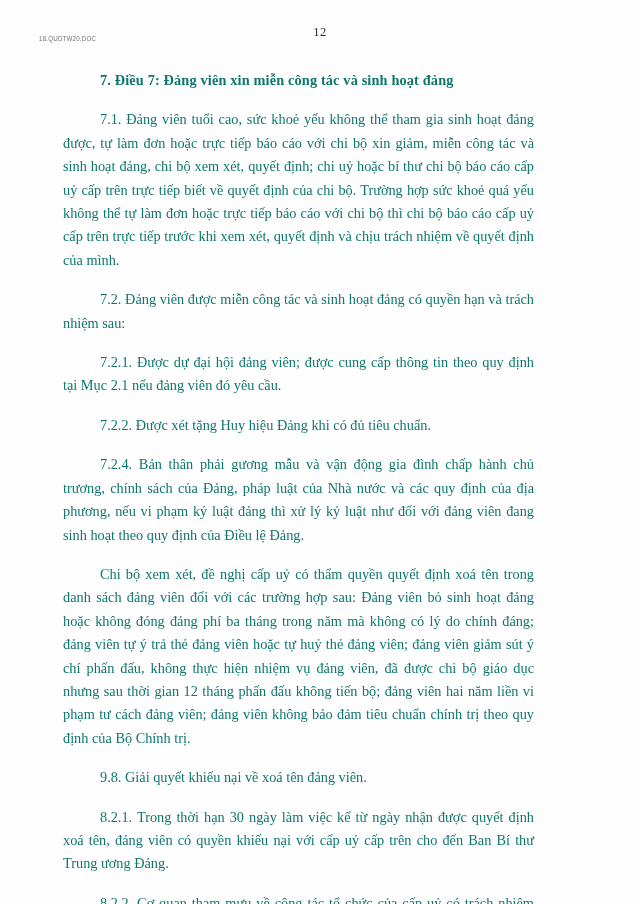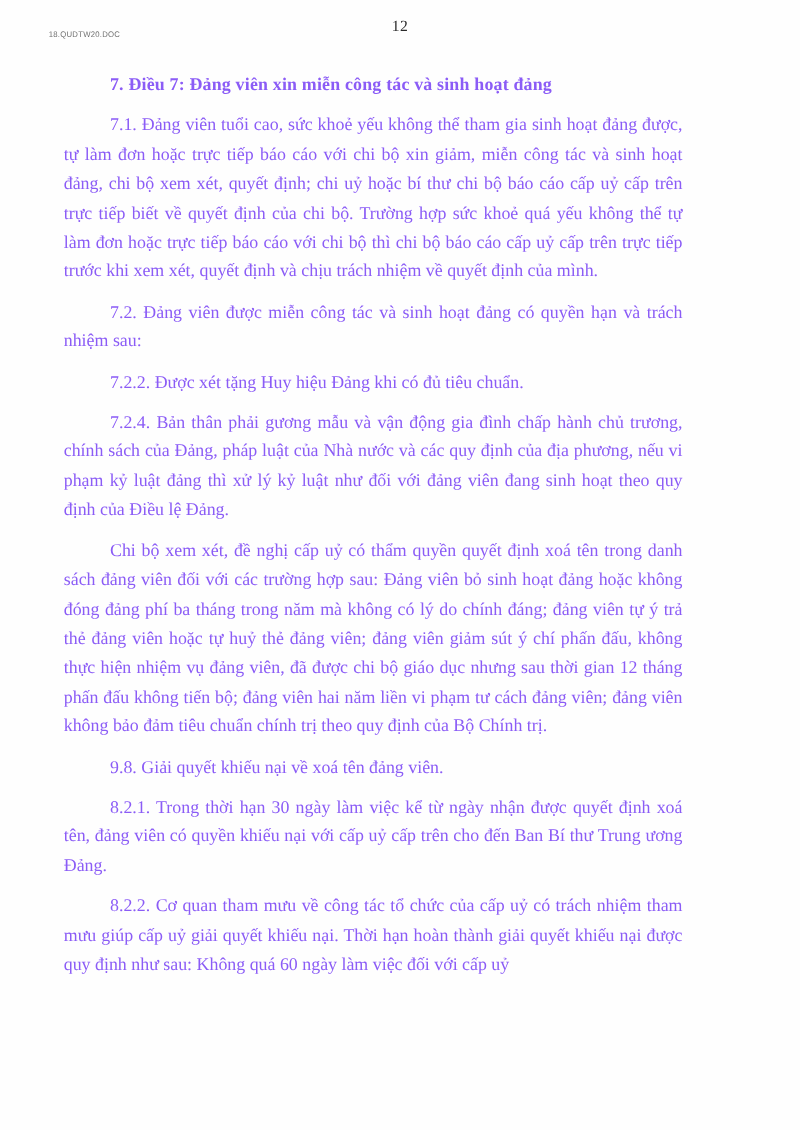--- a/index.html
+++ b/index.html
@@ -18,21 +18,21 @@
   .page {
     position: relative;
     width: 640px;
     height: 904px;
     background: #fefefe;
     box-sizing: border-box;
   }
   
   .page-header {
     position: absolute;
-    top: 0;
+    top: 11px;
     left: 0;
     width: 540px;
     height: 48px;
   }
   .doc-code {
     position: absolute;
     left: 39px;
     top: 24px;
     font-family: "Liberation Sans", "DejaVu Sans", sans-serif;
     font-size: 6.2px;
@@ -53,27 +53,27 @@
     letter-spacing: 0.4px;
   }
   
   .content {
     position: absolute;
     left: 47px;
     top: 53px;
     width: 503px;
   }
   p {
-    margin: 4px;
+    margin: 16px;
     text-align: justify;
     text-justify: inter-word;
     font-size: 14.3px;
     line-height: 23.4px;
     text-indent: 37px;
-    color: #8b5cf6;
+    color: #0f766e;
     -webkit-font-smoothing: antialiased;
   }
   p.heading {
     font-weight: bold;
     text-align: justify;
     letter-spacing: 0.15px;
   }
   p.blk {
     margin-top: 9px;
   }
@@ -92,20 +92,21 @@
   </div>
 
   <div class="content">
 
     <p class="heading">7. Điều 7: Đảng viên xin miễn công tác và sinh hoạt đảng</p>
 
     <p class="blk last-line-left">7.1. Đảng viên tuổi cao, sức khoẻ yếu không thể tham gia sinh hoạt đảng được, tự làm đơn hoặc trực tiếp báo cáo với chi bộ xin giảm, miễn công tác và sinh hoạt đảng, chi bộ xem xét, quyết định; chi uỷ hoặc bí thư chi bộ báo cáo cấp uỷ cấp trên trực tiếp biết về quyết định của chi bộ. Trường hợp sức khoẻ quá yếu không thể tự làm đơn hoặc trực tiếp báo cáo với chi bộ thì chi bộ báo cáo cấp uỷ cấp trên trực tiếp trước khi xem xét, quyết định và chịu trách nhiệm về quyết định của mình.</p>
 
     <p class="blk last-line-left">7.2. Đảng viên được miễn công tác và sinh hoạt đảng có quyền hạn và trách nhiệm sau:</p>
 
+    <p class="blk last-line-left">7.2.1. Được dự đại hội đảng viên; được cung cấp thông tin theo quy định tại Mục 2.1 nếu đảng viên đó yêu cầu.</p>
 
     <p class="blk last-line-left">7.2.2. Được xét tặng Huy hiệu Đảng khi có đủ tiêu chuẩn.</p>
 
 
     <p class="blk last-line-left">7.2.4. Bản thân phải gương mẫu và vận động gia đình chấp hành chủ trương, chính sách của Đảng, pháp luật của Nhà nước và các quy định của địa phương, nếu vi phạm kỷ luật đảng thì xử lý kỷ luật như đối với đảng viên đang sinh hoạt theo quy định của Điều lệ Đảng.</p>
 
 
 
     <p class="blk last-line-left">Chi bộ xem xét, đề nghị cấp uỷ có thẩm quyền quyết định xoá tên trong danh sách đảng viên đối với các trường hợp sau: Đảng viên bỏ sinh hoạt đảng hoặc không đóng đảng phí ba tháng trong năm mà không có lý do chính đáng; đảng viên tự ý trả thẻ đảng viên hoặc tự huỷ thẻ đảng viên; đảng viên giảm sút ý chí phấn đấu, không thực hiện nhiệm vụ đảng viên, đã được chi bộ giáo dục nhưng sau thời gian 12 tháng phấn đấu không tiến bộ; đảng viên hai năm liền vi phạm tư cách đảng viên; đảng viên không bảo đảm tiêu chuẩn chính trị theo quy định của Bộ Chính trị.</p>
 

